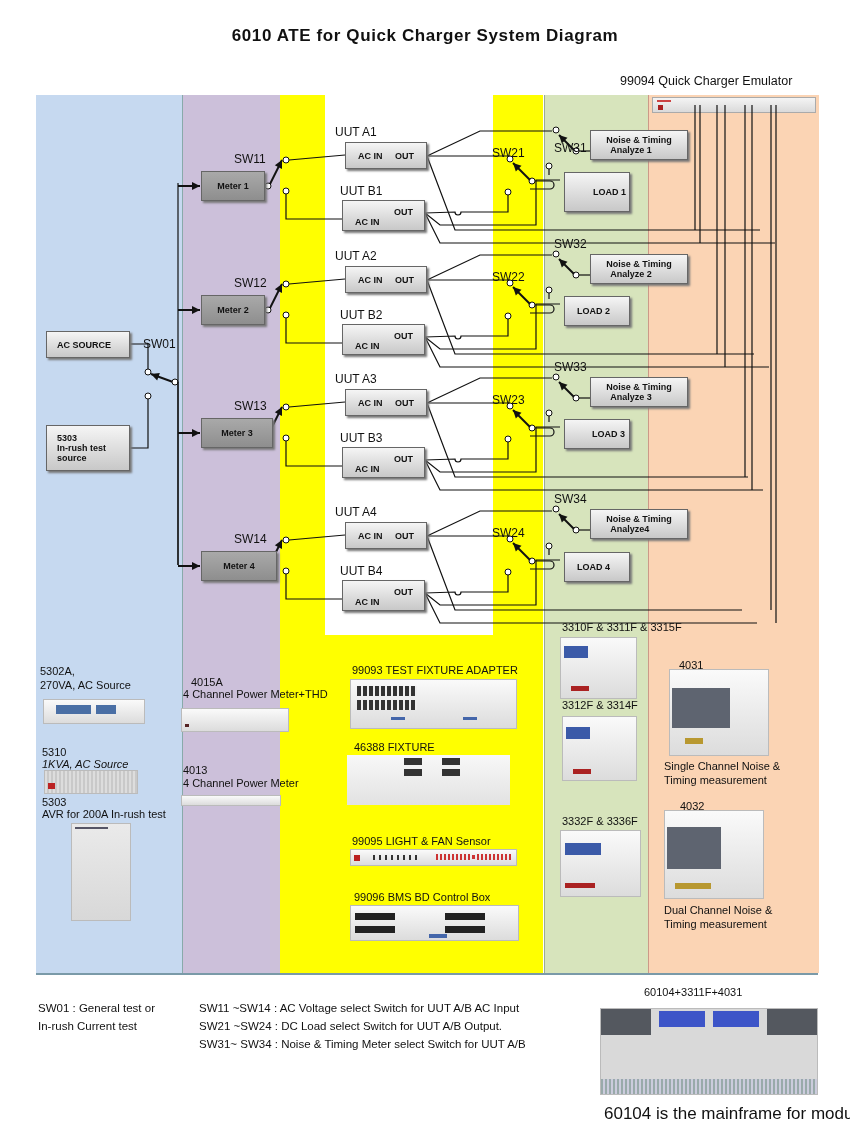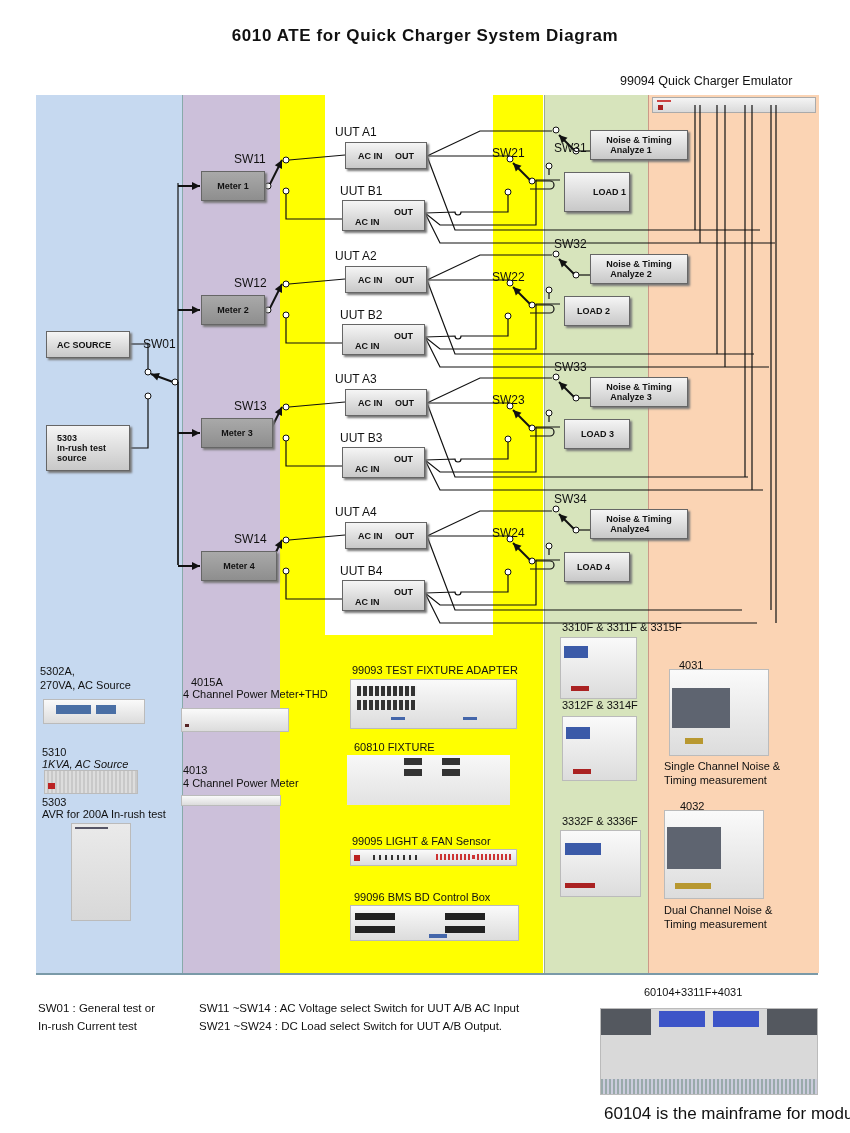--- a/index.html
+++ b/index.html
@@ -252,21 +252,21 @@
       <span class="abs" style="left:51px;top:6px;">OUT</span>
     </div>
 <div class="lbl" style="left:492px;top:393px;">SW23</div>
 <div class="lbl" style="left:554px;top:360px;">SW33</div>
 <div class="box" style="left:590px;top:377px;width:98px;height:30px;justify-content:center;text-align:left;line-height:10px;">
       <div>
         <div>Noise &amp; Timing</div>
         <div style="padding-left:4px;">Analyze 3</div>
       </div>
     </div>
-<div class="box" style="left:564px;top:419px;width:66px;height:30px;padding-left:16px;">
+<div class="box" style="left:564px;top:419px;width:66px;height:30px;padding-left:27px;">
       <span>LOAD 3</span>
     </div>
 <div class="box meter" style="left:201px;top:551px;width:76px;height:30px;">
       <span>Meter 4</span>
     </div>
 <div class="lbl" style="left:234px;top:532px;">SW14</div>
 <div class="lbl" style="left:335px;top:505px;">UUT A4</div>
 <div class="box" style="left:345px;top:522px;width:82px;height:27px;justify-content:space-between;padding:0 12px;">
       <span>AC IN</span>
       <span>OUT</span>
@@ -315,21 +315,21 @@
 <div class="lbl-s" style="left:183px;top:777px;">4 Channel Power Meter</div>
 <div class="prod" style="left:181px;top:795px;width:98px;height:9px;"></div>
 
 <div class="lbl-s" style="left:352px;top:664px;">99093 TEST FIXTURE ADAPTER</div>
 <div class="prod" style="left:350px;top:679px;width:165px;height:48px;">
   <div class="abs" style="left:6px;top:6px;width:60px;height:10px;background:repeating-linear-gradient(90deg,#333 0 4px,#eee 4px 6px);"></div>
   <div class="abs" style="left:6px;top:20px;width:60px;height:10px;background:repeating-linear-gradient(90deg,#333 0 4px,#eee 4px 6px);"></div>
   <div class="abs" style="left:40px;top:37px;width:14px;height:3px;background:#46a;"></div>
   <div class="abs" style="left:112px;top:37px;width:14px;height:3px;background:#46a;"></div>
 </div>
-<div class="lbl-s" style="left:354px;top:741px;">60810 FIXTURE</div>
+<div class="lbl-s" style="left:354px;top:741px;">46388 FIXTURE</div>
 <div class="prod" style="left:347px;top:755px;width:163px;height:50px;background:linear-gradient(#f8f8f8,#e2e2e2);border:none;">
   <div class="abs" style="left:57px;top:3px;width:18px;height:7px;background:#333;"></div>
   <div class="abs" style="left:57px;top:14px;width:18px;height:7px;background:#333;"></div>
   <div class="abs" style="left:95px;top:3px;width:18px;height:7px;background:#333;"></div>
   <div class="abs" style="left:95px;top:14px;width:18px;height:7px;background:#333;"></div>
 </div>
 <div class="lbl-s" style="left:352px;top:835px;">99095 LIGHT &amp; FAN Sensor</div>
 <div class="prod" style="left:350px;top:849px;width:165px;height:15px;">
   <div class="abs" style="left:3px;top:5px;width:6px;height:6px;background:#b22;"></div>
   <div class="abs" style="left:22px;top:5px;width:45px;height:5px;background:repeating-linear-gradient(90deg,#333 0 2px,transparent 2px 6px);"></div>
@@ -385,13 +385,14 @@
 </div>
 <div class="lbl" style="left:604px;top:1104px;font-size:17px;">60104 is the mainframe for modules</div>
 
 <div class="legend" style="left:38px;top:999px;">
   <div>SW01 : General test or</div>
   <div>In-rush Current test</div>
 </div>
 <div class="legend" style="left:199px;top:999px;">
   <div>SW11 ~SW14 : AC Voltage select Switch for UUT A/B AC Input</div>
   <div>SW21 ~SW24 : DC Load select Switch for UUT A/B Output.</div>
+  <div>SW31~ SW34 : Noise &amp; Timing Meter select Switch for UUT A/B</div>
 </div>
 
 </body></html>

